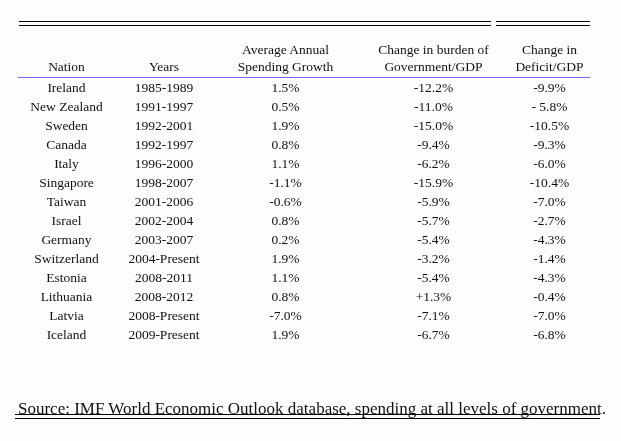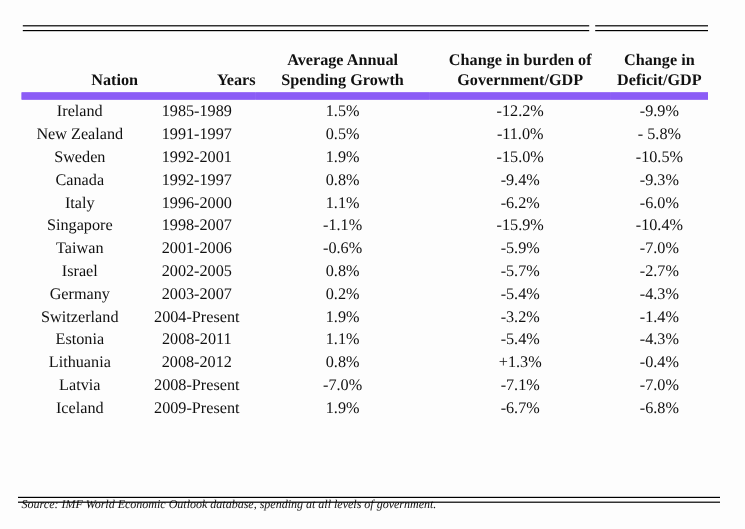--- a/index.html
+++ b/index.html
@@ -42,51 +42,50 @@
     table-layout: fixed;
     font-size: 13.5px;
   }
   col.c1 { width: 97px; }
   col.c2 { width: 98px; }
   col.c3 { width: 145px; }
   col.c4 { width: 151px; }
   col.c5 { width: 81px; }
 
   table.data th {
-    font-weight: bold;
+    font-weight: normal;
     vertical-align: bottom;
     text-align: center;
     padding: 0 0 2px 0;
     height: 50px;
     line-height: 17px;
-    border-bottom: 6px solid #8b5cf6;
+    border-bottom: 1px solid #8b5cf6;
     white-space: nowrap;
   }
-  table.data th.al { text-align: right; }
+  table.data th.al { text-align: center; }
 
   table.data td {
     height: 19px;
     padding: 0;
     line-height: 19px;
     text-align: center;
     white-space: nowrap;
     overflow: hidden;
   }
   table.data td:nth-child(1),
   table.data td:nth-child(2) { text-align: center; }
 
   .source-note {
     position: absolute;
-    top: 412px;
+    top: 400px;
     left: 18px;
     width: 590px;
-    font-size: 10px;
+    font-size: 17px;
     line-height: 17px;
     white-space: nowrap;
-    font-style: italic;
   }
   .bottom-rule {
     position: absolute;
     top: 414px;
     left: 15px;
     width: 585px;
     height: 3px;
     border-top: 1px solid #000;
     border-bottom: 1px solid #000;
   }
@@ -173,21 +172,21 @@
         </tr>
         <tr>
           <td>Taiwan</td>
           <td>2001-2006</td>
           <td>-0.6%</td>
           <td>-5.9%</td>
           <td>-7.0%</td>
         </tr>
         <tr>
           <td>Israel</td>
-          <td>2002-2005</td>
+          <td>2002-2004</td>
           <td>0.8%</td>
           <td>-5.7%</td>
           <td>-2.7%</td>
         </tr>
         <tr>
           <td>Germany</td>
           <td>2003-2007</td>
           <td>0.2%</td>
           <td>-5.4%</td>
           <td>-4.3%</td>

